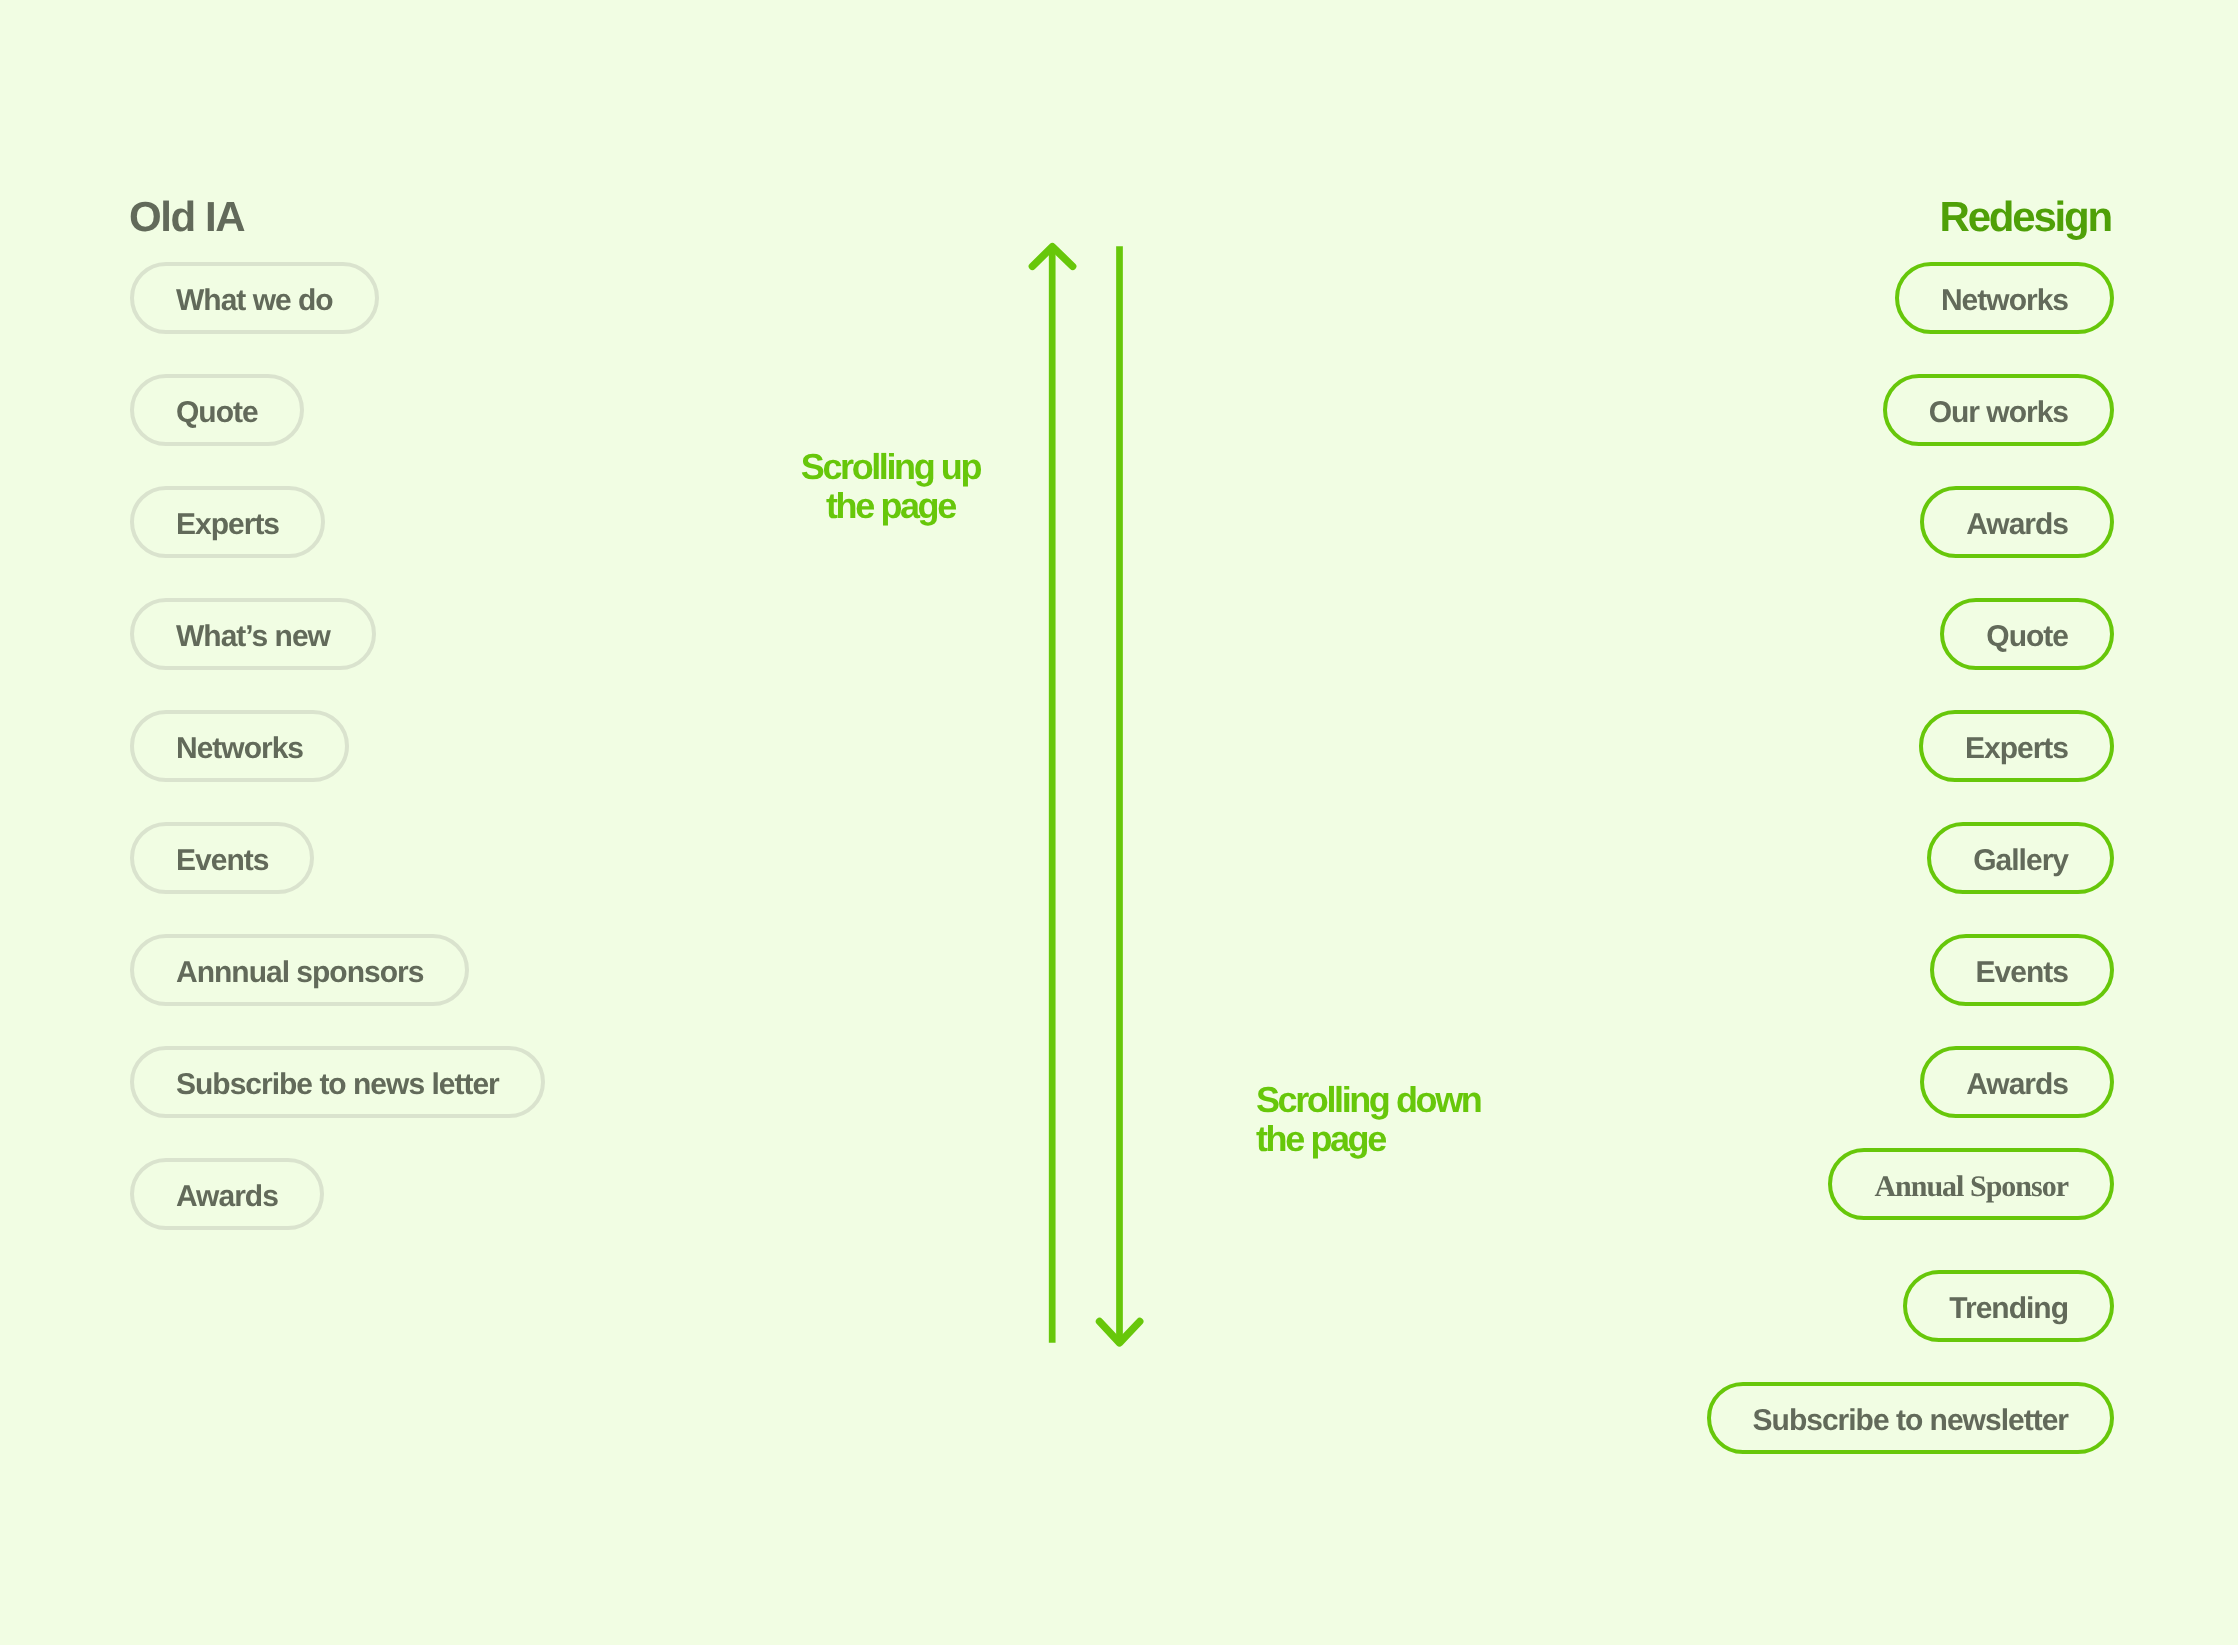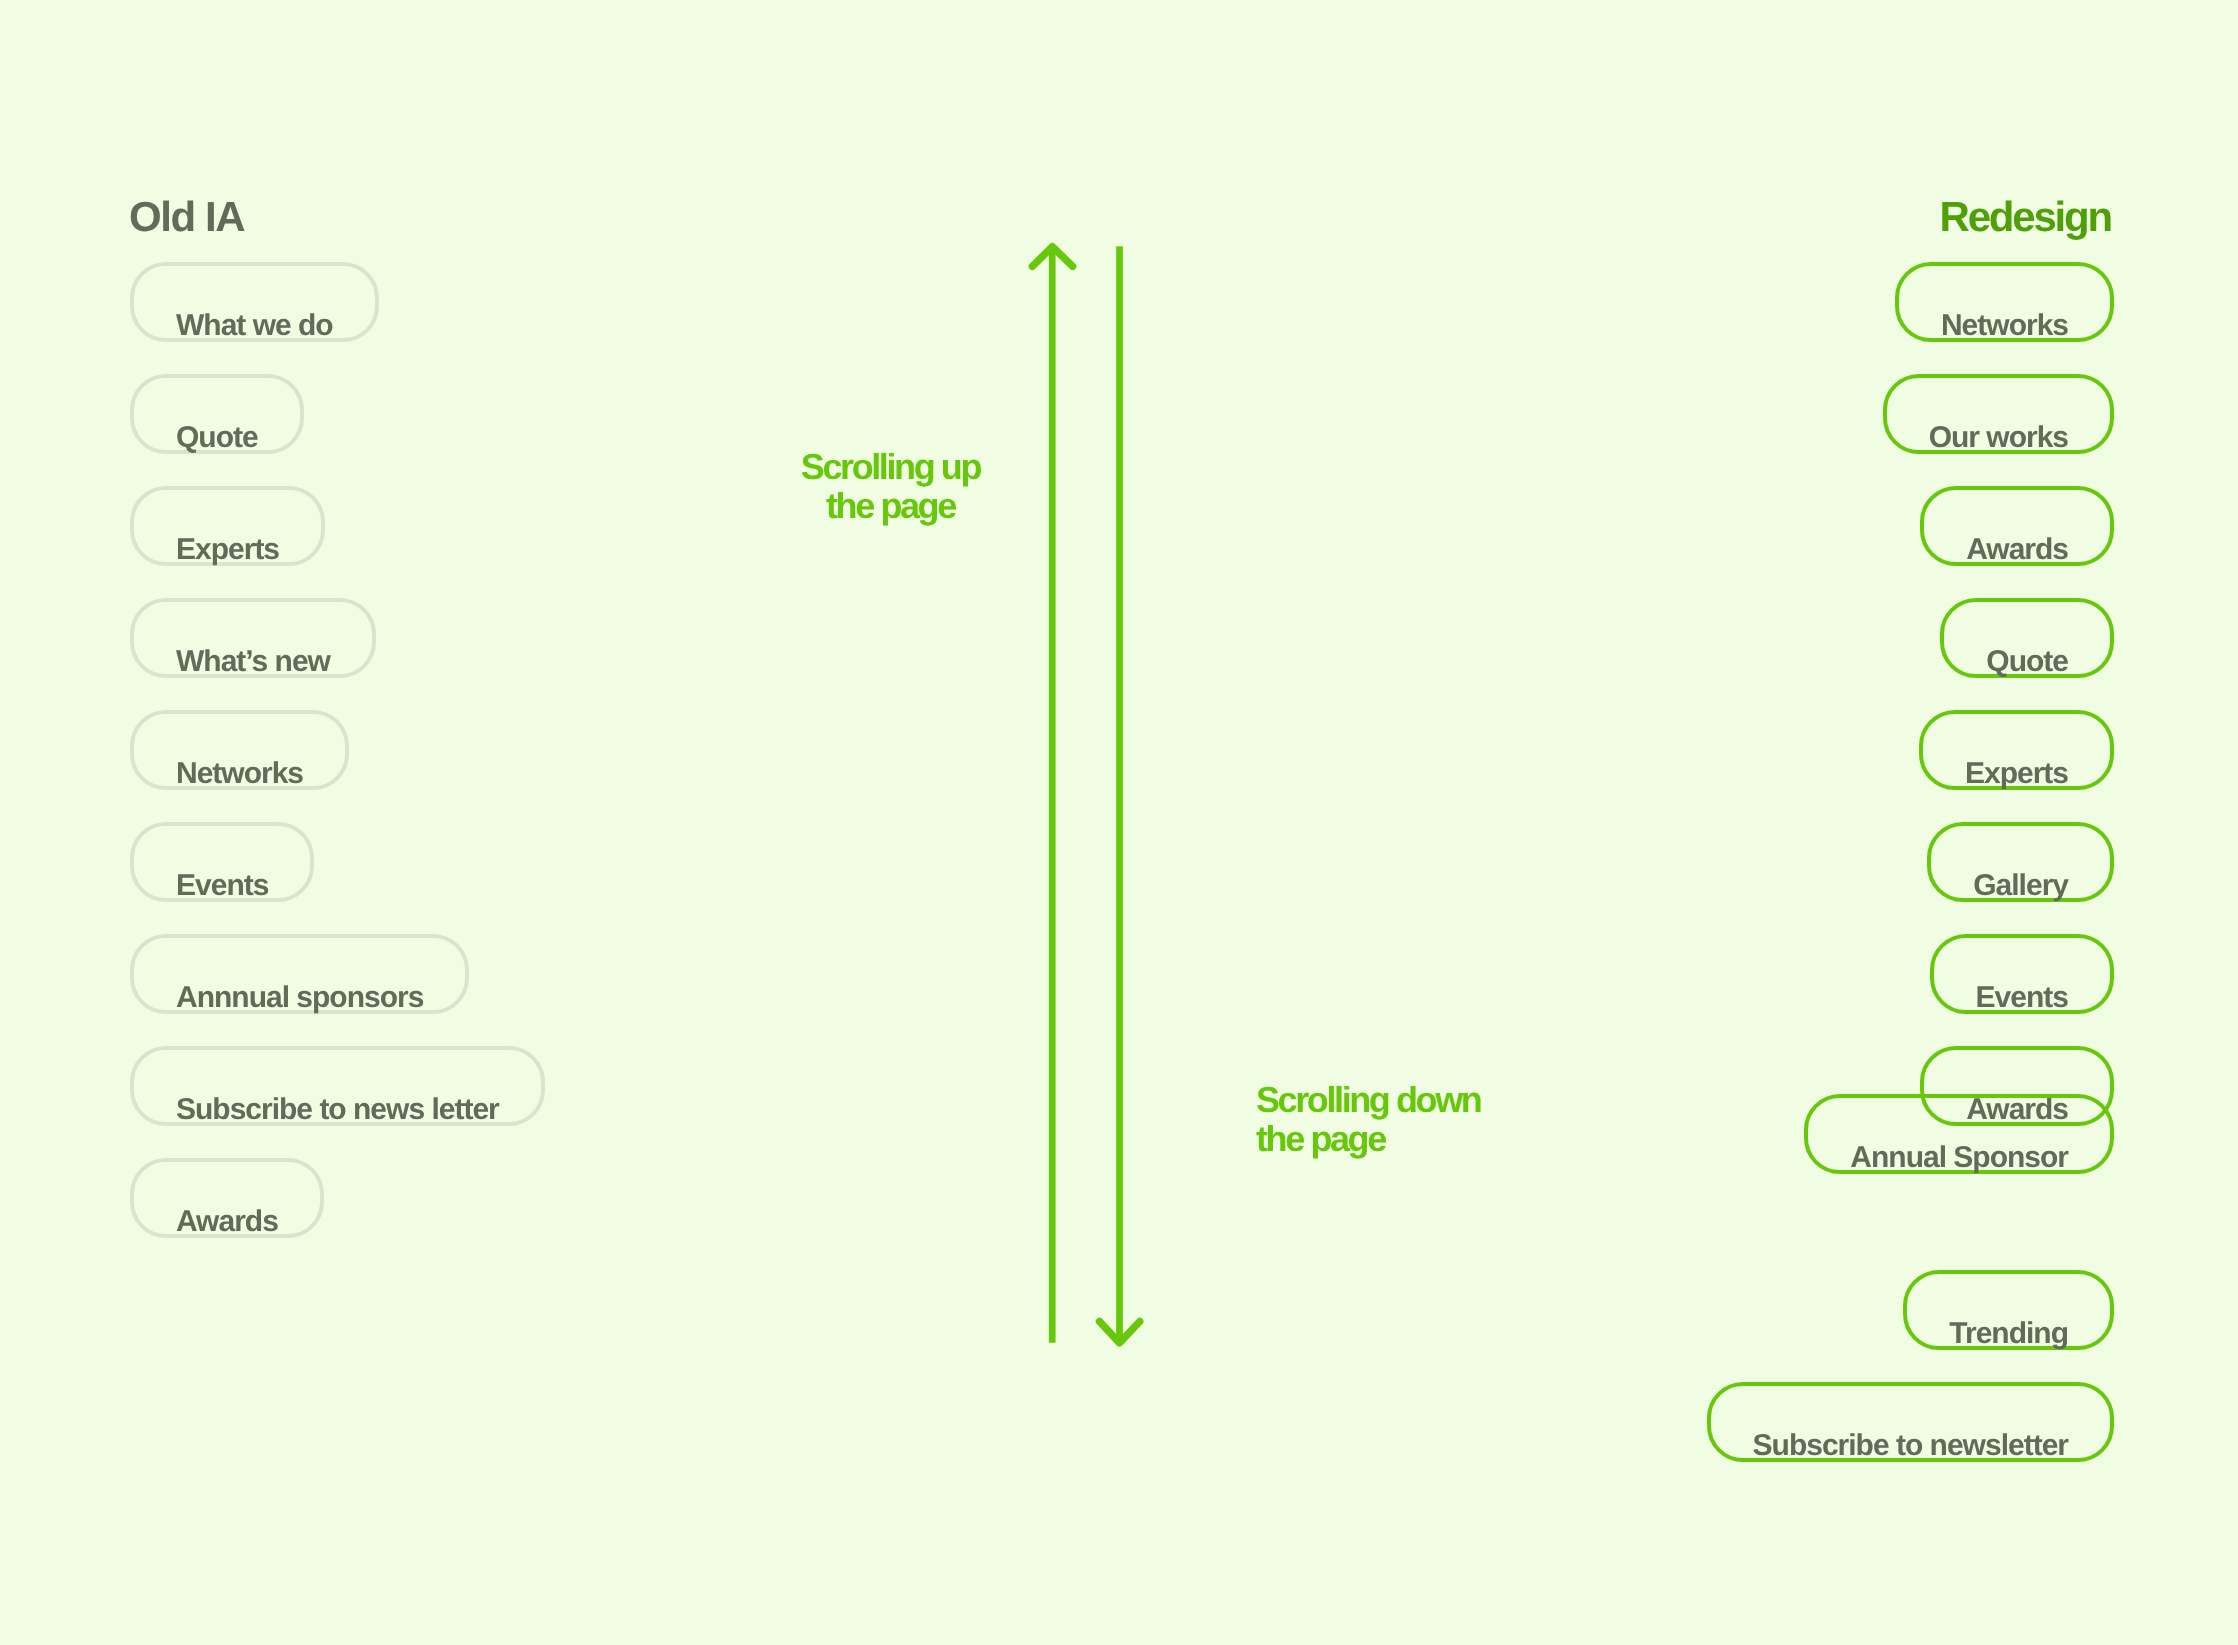--- a/index.html
+++ b/index.html
@@ -22,25 +22,25 @@
     font-weight:700;
     white-space:nowrap;
     line-height:1;
   }
   #title-old { left:129px; top:196px; color:#626a5a; letter-spacing:-1.4px;text-align:center; }
   #title-new { right:128px; top:196px; color:#4fa008; letter-spacing:-2.2px; text-align:right; }
 
   
   .pill {
     position:absolute;
-    height:80px;
+    height:72px;
     box-sizing:border-box;
     border-radius:36px;
     display:flex;
-    align-items:flex-end;
+    align-items:center;
     justify-content:center;
     white-space:nowrap;
     line-height:1;
     font-size:30px;
     font-weight:700;
     color:#626a5a;
     padding:0 42px;
     letter-spacing:-1px;
   }
   .pill > span { position:relative; top:3.2px; }
@@ -117,21 +117,21 @@
       </div>
       <div class="pill" style="top: 822px;">
         <span>Gallery</span>
       </div>
       <div class="pill" style="top: 934px;">
         <span>Events</span>
       </div>
       <div class="pill" style="top: 1046px;">
         <span>Awards</span>
       </div>
-      <div class="pill" style="top: 1094px;">
+      <div class="pill" style="top: 1148px; font-family: Liberation Serif, serif;">
         <span>Annual Sponsor</span>
       </div>
       <div class="pill" style="top: 1270px;">
         <span>Trending</span>
       </div>
       <div class="pill" style="top: 1382px;">
         <span>Subscribe to newsletter</span>
       </div>
     </div>
 

